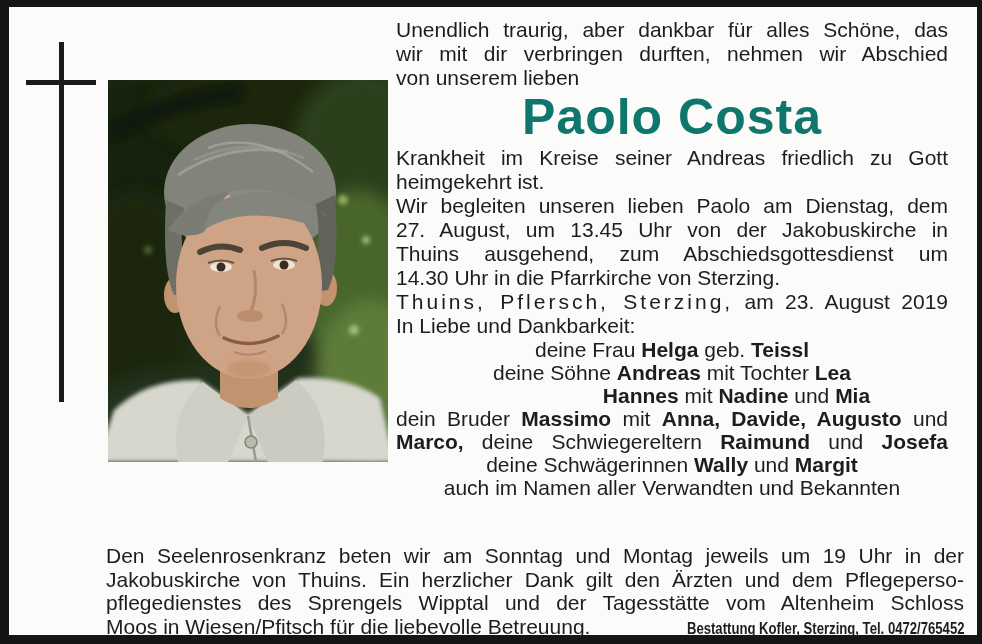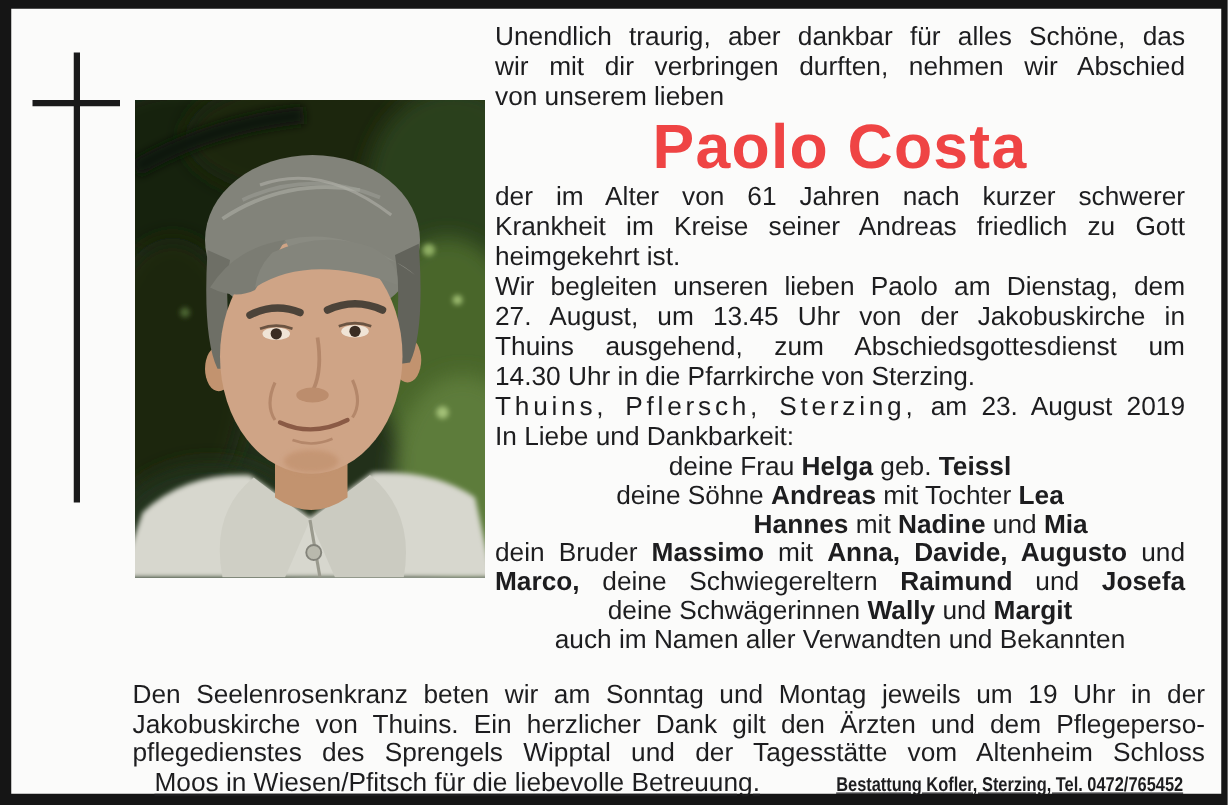--- a/index.html
+++ b/index.html
@@ -17,30 +17,30 @@
   .cross-v{position:absolute;left:50px;top:35px;width:5px;height:360px;background:#1a1a1a;}
   .cross-h{position:absolute;left:17px;top:73px;width:70px;height:5px;background:#1a1a1a;}
   
   .photo{position:absolute;left:99px;top:73px;width:280px;height:382px;overflow:hidden;background:#22301a;}
   
   .col{position:absolute;left:387px;top:11px;width:552px;}
   .line{font-size:21px;line-height:24px;white-space:nowrap;}
   .just{text-align:justify;text-align-last:justify;white-space:normal;}
   .name{
     font-size:50px;line-height:53px;font-weight:bold;text-align:center;
-    letter-spacing:1px;margin:1px 0 2px 0;color:#ef4444;
+    letter-spacing:1px;margin:1px 0 2px 0;color:#0f766e;
   }
   .fam .line{line-height:23px;text-align:center;}
   .indent{padding-left:129px;}
   .b{font-weight:bold;}
   .ls{letter-spacing:3px;}
   
   .bottom{position:absolute;left:97px;top:509px;width:858px;margin-top:28px;}
   .bottom .line{line-height:23.5px;}
-  .lastline{display:flex;justify-content:center;align-items:baseline;white-space:nowrap;text-decoration:underline;}
+  .lastline{display:flex;justify-content:space-between;align-items:baseline;white-space:nowrap;}
   .credit{
     font-weight:bold;font-size:16px;letter-spacing:0px;
     transform:scaleX(.82);transform-origin:100% 100%;
   }
 </style>
 </head>
 <body>
 
 <div class="frame">
   <div class="card">
@@ -129,21 +129,20 @@
     <div class="col">
       <div>
         <div class="line just">Unendlich traurig, aber dankbar für alles Schöne, das</div>
         <div class="line just">wir mit dir verbringen durften, nehmen wir Abschied</div>
         <div class="line">von unserem lieben</div>
       </div>
 
       <div class="name">Paolo Costa</div>
 
       <div>
-        <div class="line just">der im Alter von 61 Jahren nach kurzer schwerer</div>
         <div class="line just">Krankheit im Kreise seiner Andreas friedlich zu Gott</div>
         <div class="line">heimgekehrt ist.</div>
       </div>
 
       <div>
         <div class="line just">Wir begleiten unseren lieben Paolo am Dienstag, dem</div>
         <div class="line just">27. August, um 13.45 Uhr von der Jakobuskirche in</div>
         <div class="line just">Thuins ausgehend, zum Abschiedsgottesdienst um</div>
         <div class="line">14.30 Uhr in die Pfarrkirche von Sterzing.</div>
       </div>

